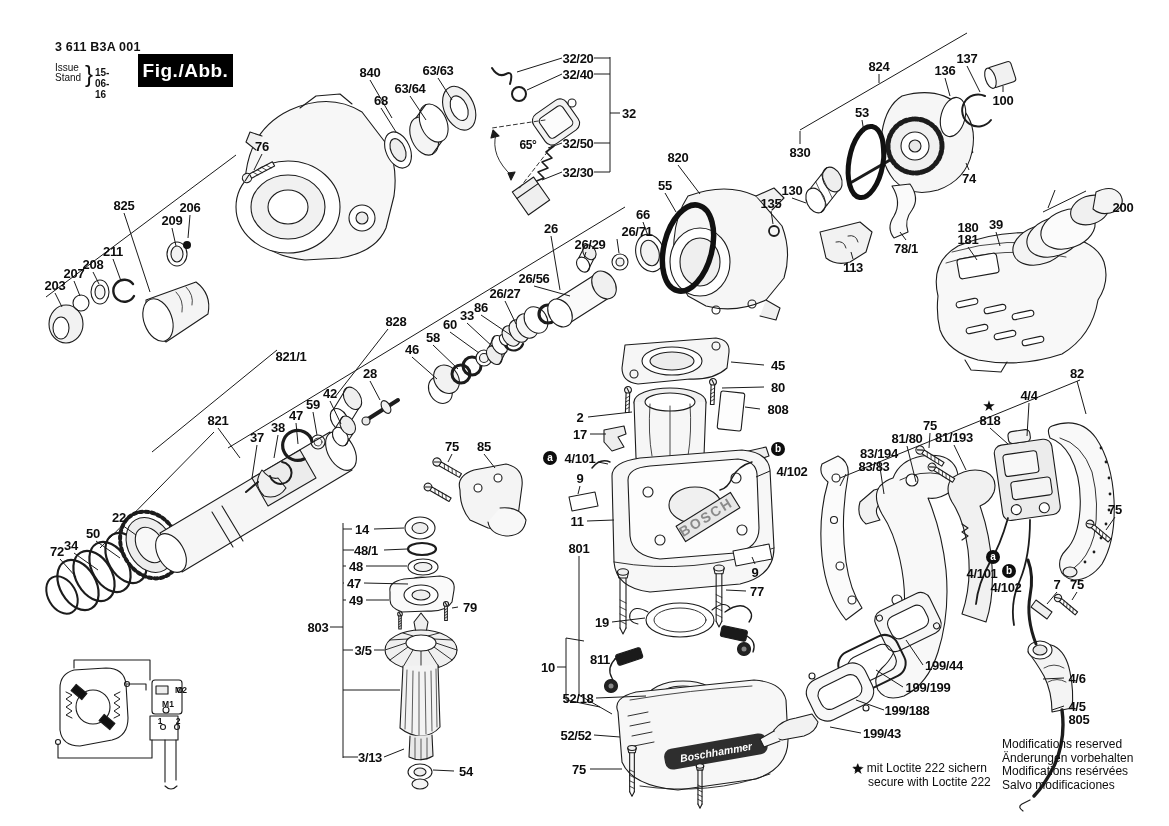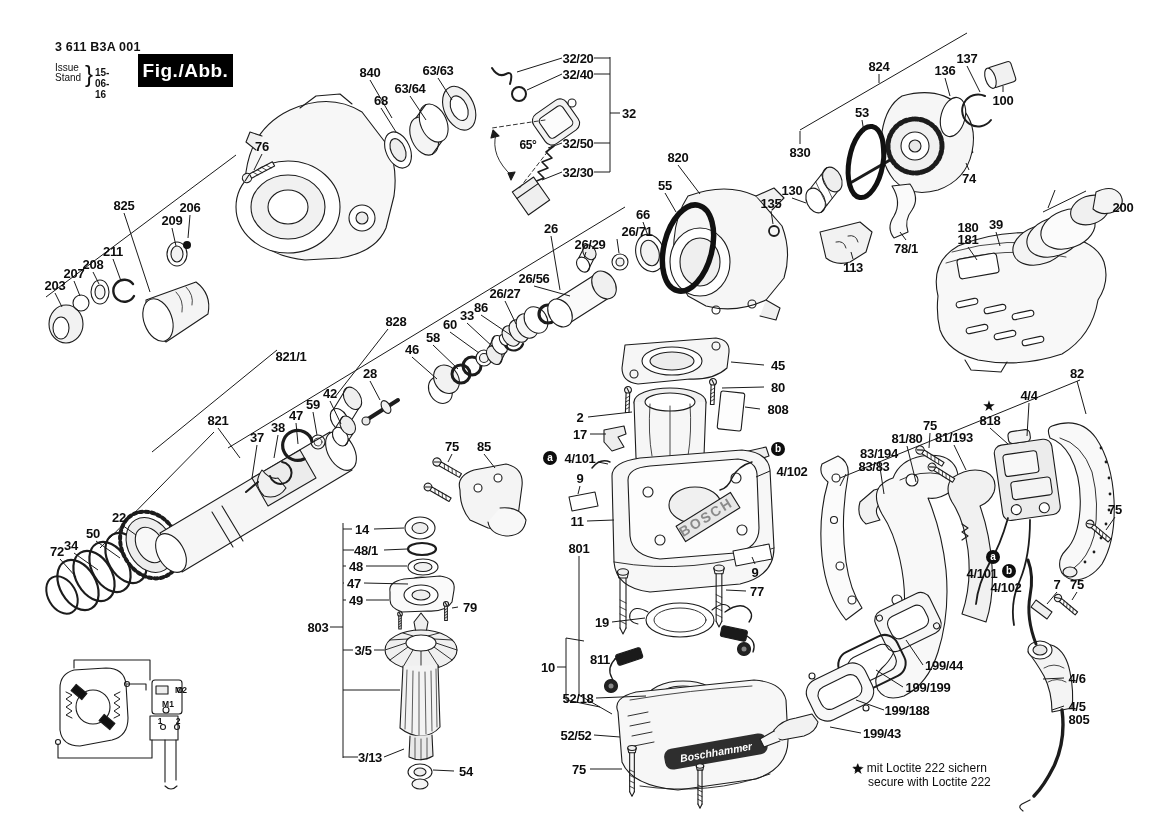--- a/index.html
+++ b/index.html
@@ -756,14 +756,20 @@
       <div class="mk" style="left: 993px; top: 557px;">a</div>
       <div class="mk" style="left: 1009px; top: 571px;">b</div>
       <div class="st" style="left: 989px; top: 406px;">★</div>
       <div class="st" style="left: 858px; top: 769px;">★</div>
     </div>
 
   <div class="note" style="left:852px;top:762px;">
     <div><span class="str">★</span><span>mit Loctite 222 sichern</span></div>
     <div style="padding-left:16px;">secure with Loctite 222</div>
   </div>
+  <div class="note" style="left:1002px;top:738px;">
+    <div>Modifications reserved</div>
+    <div>Änderungen vorbehalten</div>
+    <div>Modifications resérvées</div>
+    <div>Salvo modificaciones</div>
+  </div>
 
 </div>
 
 </body></html>

